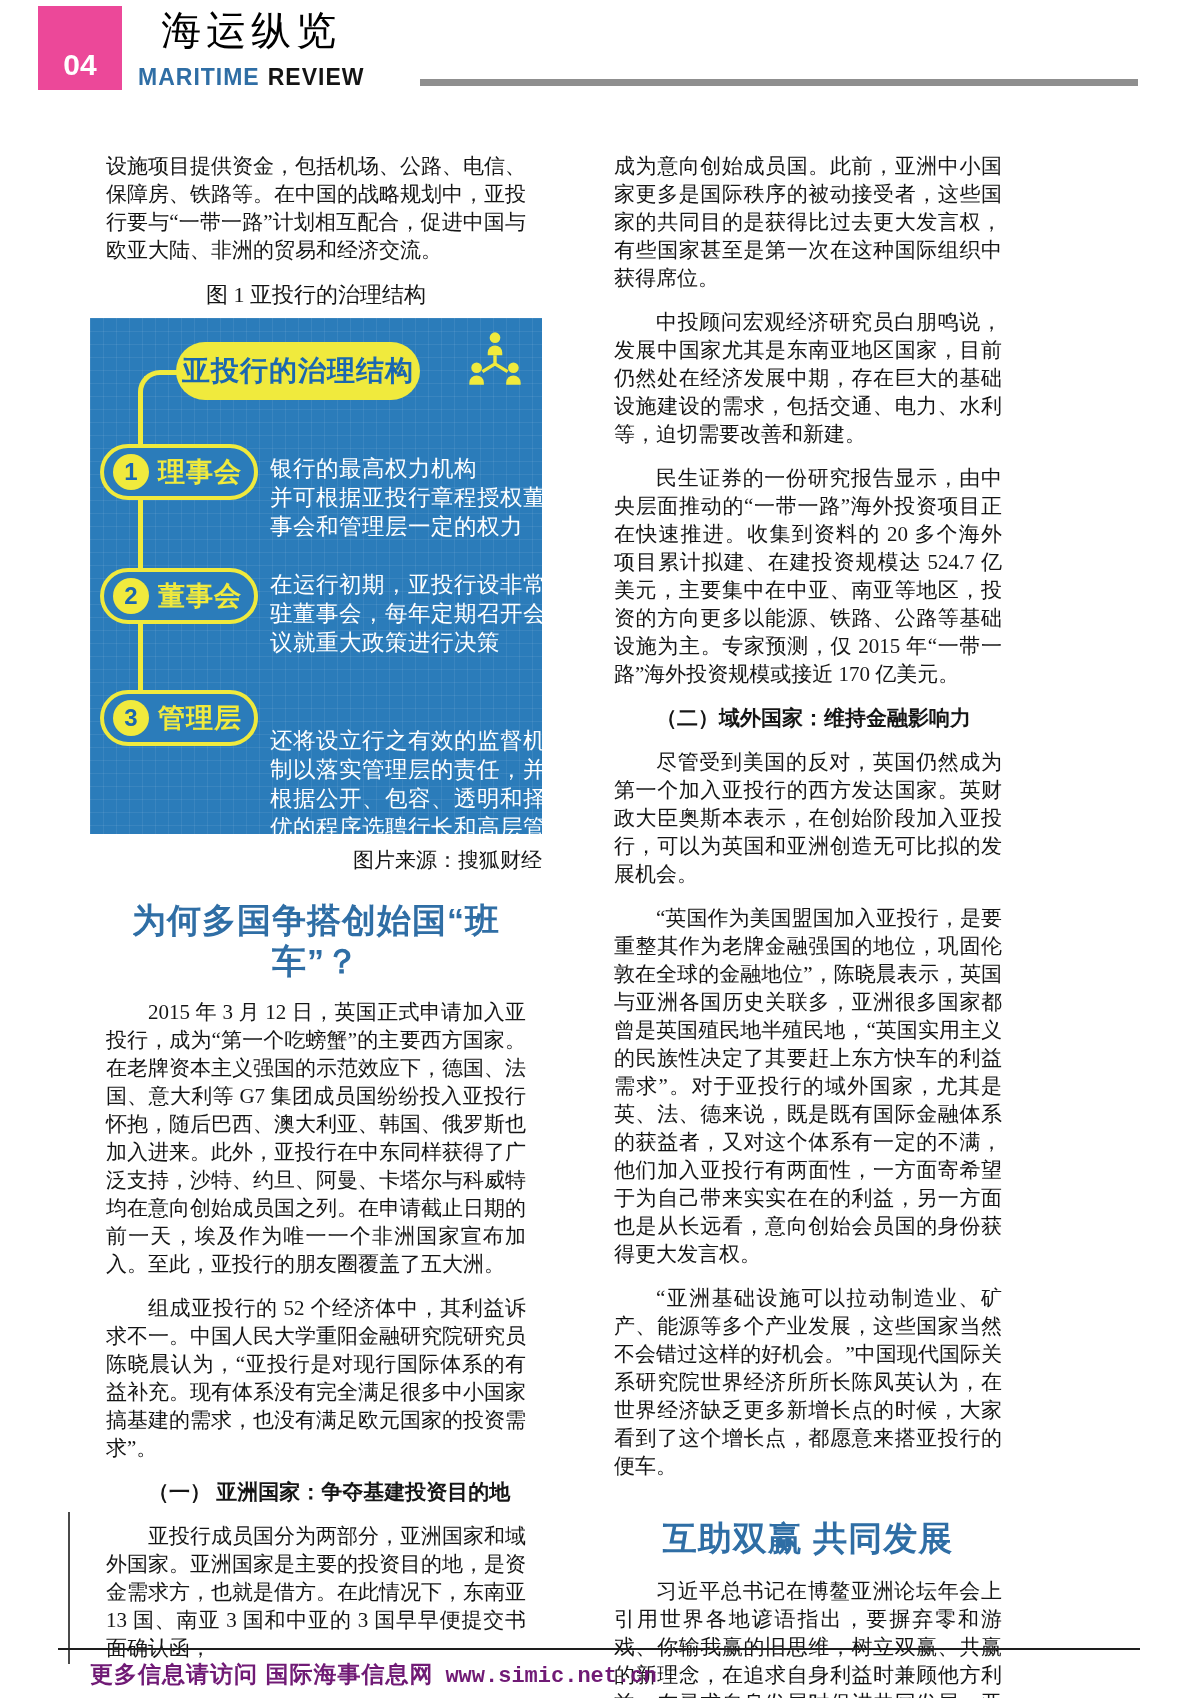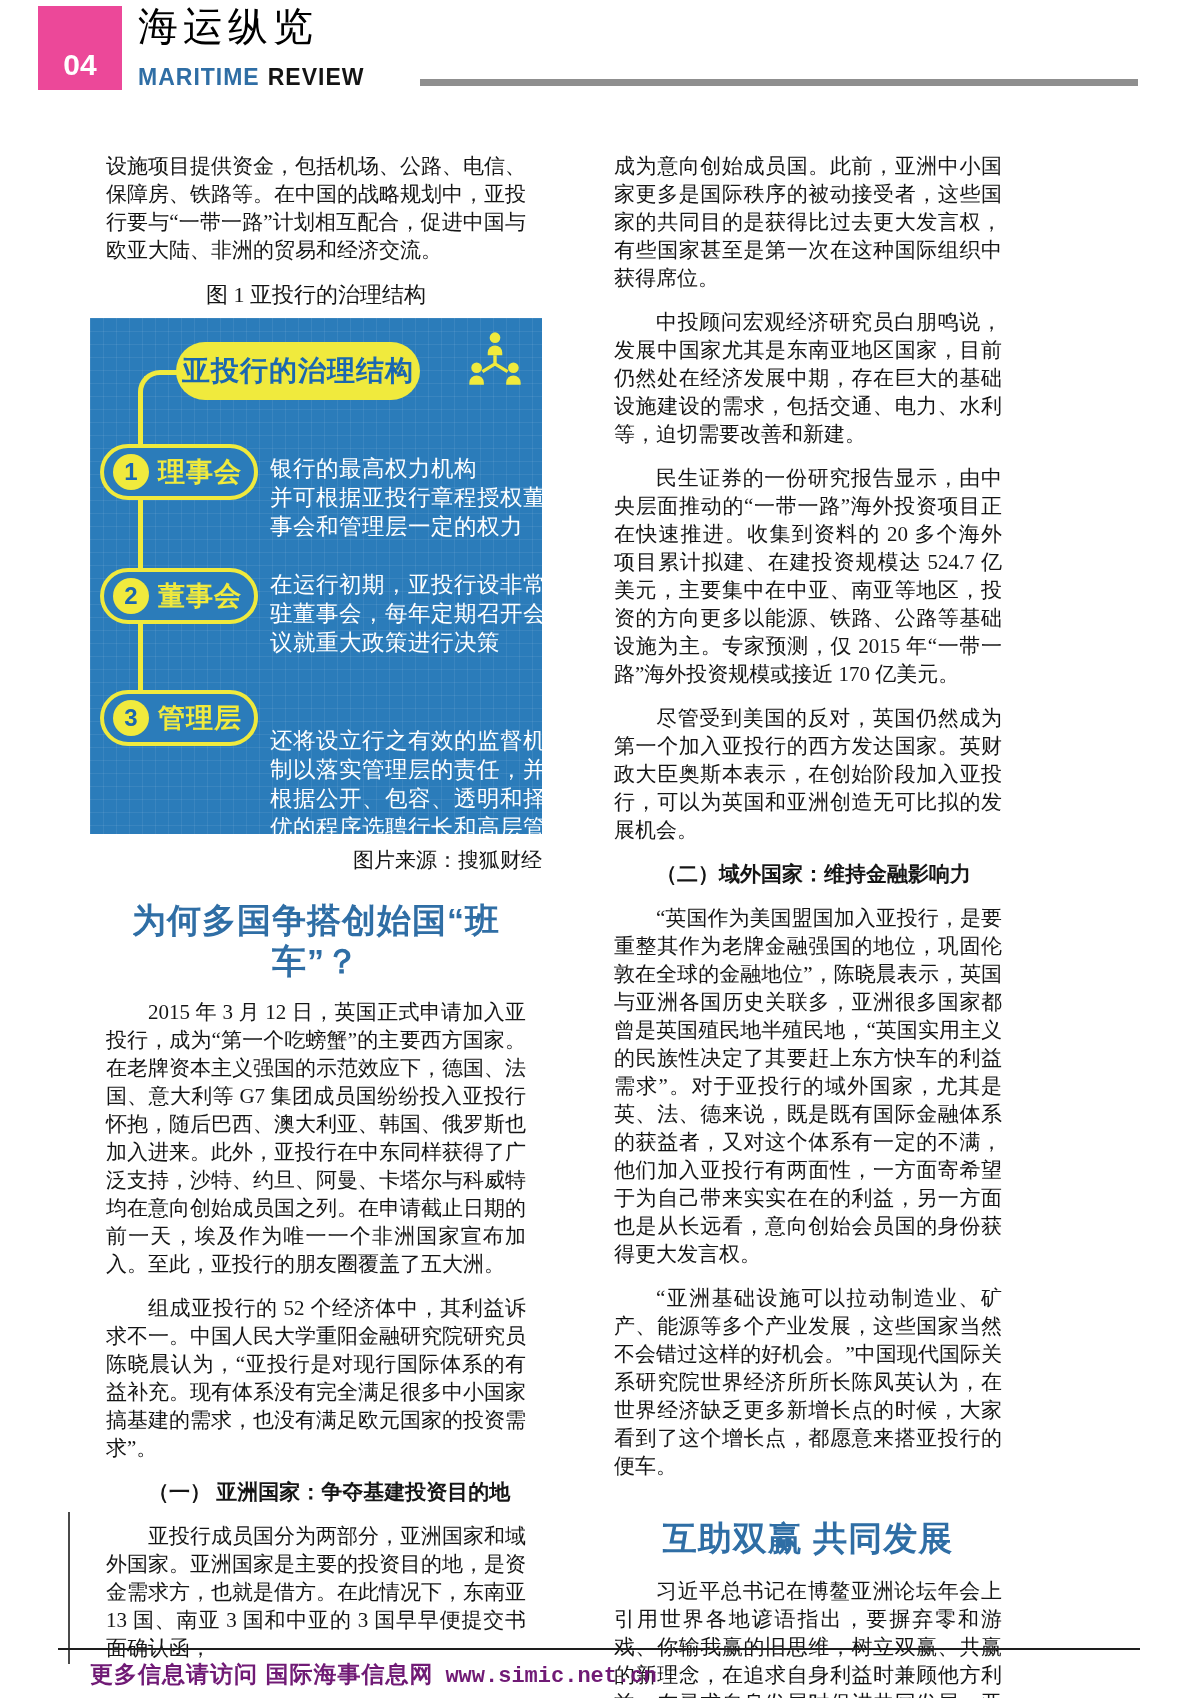--- a/index.html
+++ b/index.html
@@ -12,22 +12,22 @@
   .pagebox{
     position:absolute;left:38px;top:6px;width:84px;height:84px;background:#ec4899;
     display:flex;align-items:flex-end;justify-content:center;
   }
   .pagebox span{
     color:#fff;font-family:"Liberation Sans",sans-serif;font-weight:bold;
     font-size:30px;line-height:1;margin-bottom:10px;
   }
   .titleblock{position:absolute;left:138px;top:8px;}
   .cn-title{
-    font-family:Liberation Mono, monospace;font-size:40px;letter-spacing:5px;
-    color:#000;line-height:1.1;
+    font-family:Liberation Sans, sans-serif;font-size:40px;letter-spacing:5px;
+    color:#000;line-height:1.1;text-align:center;
   }
   .en-title{
     margin-top:12px;font-family:"Liberation Sans",sans-serif;font-weight:bold;
     font-size:23px;letter-spacing:1px;
   }
   .en-title .blue{color:#2f6ea5;}
   .en-title .black{color:#141414;margin-left:8px;}
   .header-line{position:absolute;left:420px;top:79px;width:718px;height:7px;background:#8f8f8f;}
 
   
@@ -168,22 +168,22 @@
     <p class="body indent">2015 年 3 月 12 日，英国正式申请加入亚投行，成为“第一个吃螃蟹”的主要西方国家。在老牌资本主义强国的示范效应下，德国、法国、意大利等 G7 集团成员国纷纷投入亚投行怀抱，随后巴西、澳大利亚、韩国、俄罗斯也加入进来。此外，亚投行在中东同样获得了广泛支持，沙特、约旦、阿曼、卡塔尔与科威特均在意向创始成员国之列。在申请截止日期的前一天，埃及作为唯一一个非洲国家宣布加入。至此，亚投行的朋友圈覆盖了五大洲。</p>
     <p class="body indent">组成亚投行的 52 个经济体中，其利益诉求不一。中国人民大学重阳金融研究院研究员陈晓晨认为，“亚投行是对现行国际体系的有益补充。现有体系没有完全满足很多中小国家搞基建的需求，也没有满足欧元国家的投资需求”。</p>
     <p class="body indent boldp">（一） 亚洲国家：争夺基建投资目的地</p>
     <p class="body indent">亚投行成员国分为两部分，亚洲国家和域外国家。亚洲国家是主要的投资目的地，是资金需求方，也就是借方。在此情况下，东南亚 13 国、南亚 3 国和中亚的 3 国早早便提交书面确认函，</p>
   </div>
 
   <div class="col-right">
     <p class="body">成为意向创始成员国。此前，亚洲中小国家更多是国际秩序的被动接受者，这些国家的共同目的是获得比过去更大发言权，有些国家甚至是第一次在这种国际组织中获得席位。</p>
     <p class="body indent">中投顾问宏观经济研究员白朋鸣说，发展中国家尤其是东南亚地区国家，目前仍然处在经济发展中期，存在巨大的基础设施建设的需求，包括交通、电力、水利等，迫切需要改善和新建。</p>
     <p class="body indent">民生证券的一份研究报告显示，由中央层面推动的“一带一路”海外投资项目正在快速推进。收集到资料的 20 多个海外项目累计拟建、在建投资规模达 524.7 亿美元，主要集中在中亚、南亚等地区，投资的方向更多以能源、铁路、公路等基础设施为主。专家预测，仅 2015 年“一带一路”海外投资规模或接近 170 亿美元。</p>
+    <p class="body indent boldp">（二）域外国家：维持金融影响力</p>
     <p class="body indent">尽管受到美国的反对，英国仍然成为第一个加入亚投行的西方发达国家。英财政大臣奥斯本表示，在创始阶段加入亚投行，可以为英国和亚洲创造无可比拟的发展机会。</p>
-    <p class="body indent boldp">（二）域外国家：维持金融影响力</p>
     <p class="body indent">“英国作为美国盟国加入亚投行，是要重整其作为老牌金融强国的地位，巩固伦敦在全球的金融地位”，陈晓晨表示，英国与亚洲各国历史关联多，亚洲很多国家都曾是英国殖民地半殖民地，“英国实用主义的民族性决定了其要赶上东方快车的利益需求”。对于亚投行的域外国家，尤其是英、法、德来说，既是既有国际金融体系的获益者，又对这个体系有一定的不满，他们加入亚投行有两面性，一方面寄希望于为自己带来实实在在的利益，另一方面也是从长远看，意向创始会员国的身份获得更大发言权。</p>
     <p class="body indent">“亚洲基础设施可以拉动制造业、矿产、能源等多个产业发展，这些国家当然不会错过这样的好机会。”中国现代国际关系研究院世界经济所所长陈凤英认为，在世界经济缺乏更多新增长点的时候，大家看到了这个增长点，都愿意来搭亚投行的便车。</p>
 
     <h2 class="section second">互助双赢  共同发展</h2>
 
     <p class="body indent">习近平总书记在博鳌亚洲论坛年会上引用世界各地谚语指出，要摒弃零和游戏、你输我赢的旧思维，树立双赢、共赢的新理念，在追求自身利益时兼顾他方利益，在寻求自身发展时促进共同发展。亚投行不是要“取代”现有的亚洲开</p>
   </div>
 </div>
 
 <div class="footer-vline"></div>

